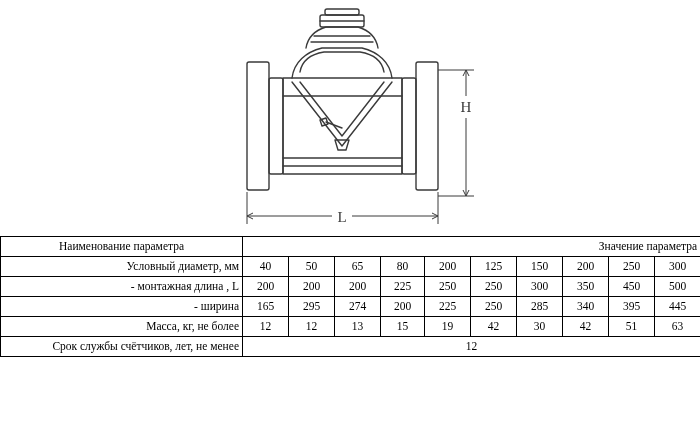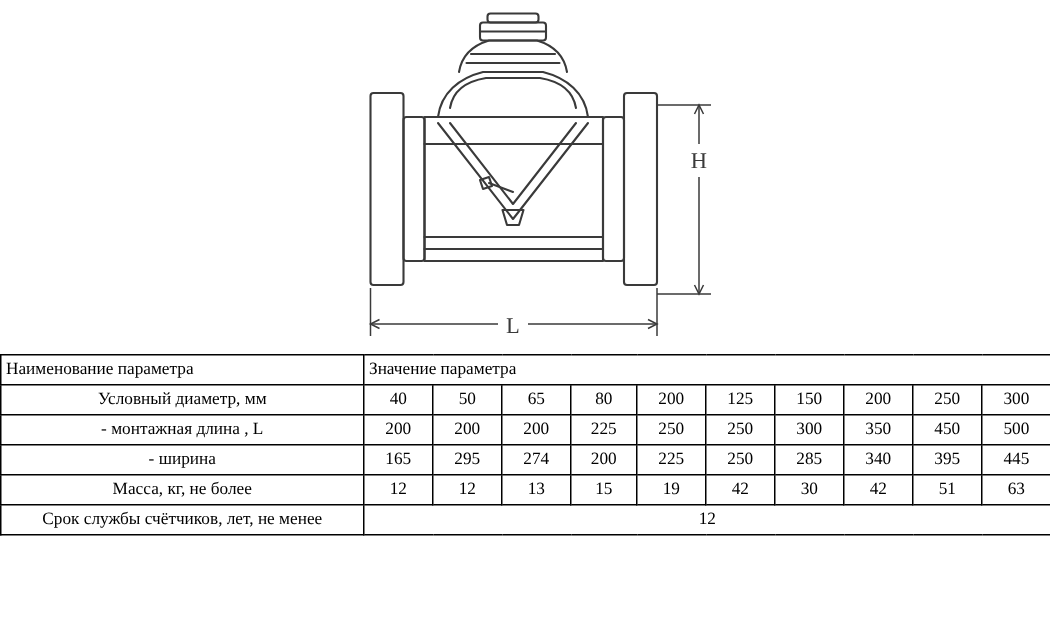--- a/index.html
+++ b/index.html
@@ -43,32 +43,32 @@
     font-size: 11.5px;
   }
   #spec-table td {
     border: 1px solid #000000;
     padding: 1px 3px;
     height: 17px;
     line-height: 1.15;
     vertical-align: middle;
   }
   td.label {
-    text-align: center;
+    text-align: right;
     padding-left: 6px;
     white-space: pre-line;
   }
   td.label-center {
-    text-align: left;
+    text-align: center;
   }
   td.num {
     text-align: center;
   }
   td.span-head {
-    text-align: left;
+    text-align: right;
   }
   .two-line {
     line-height: 1.25;
   }
 </style>
 </head>
 <body>
 
 <div id="page">
 

